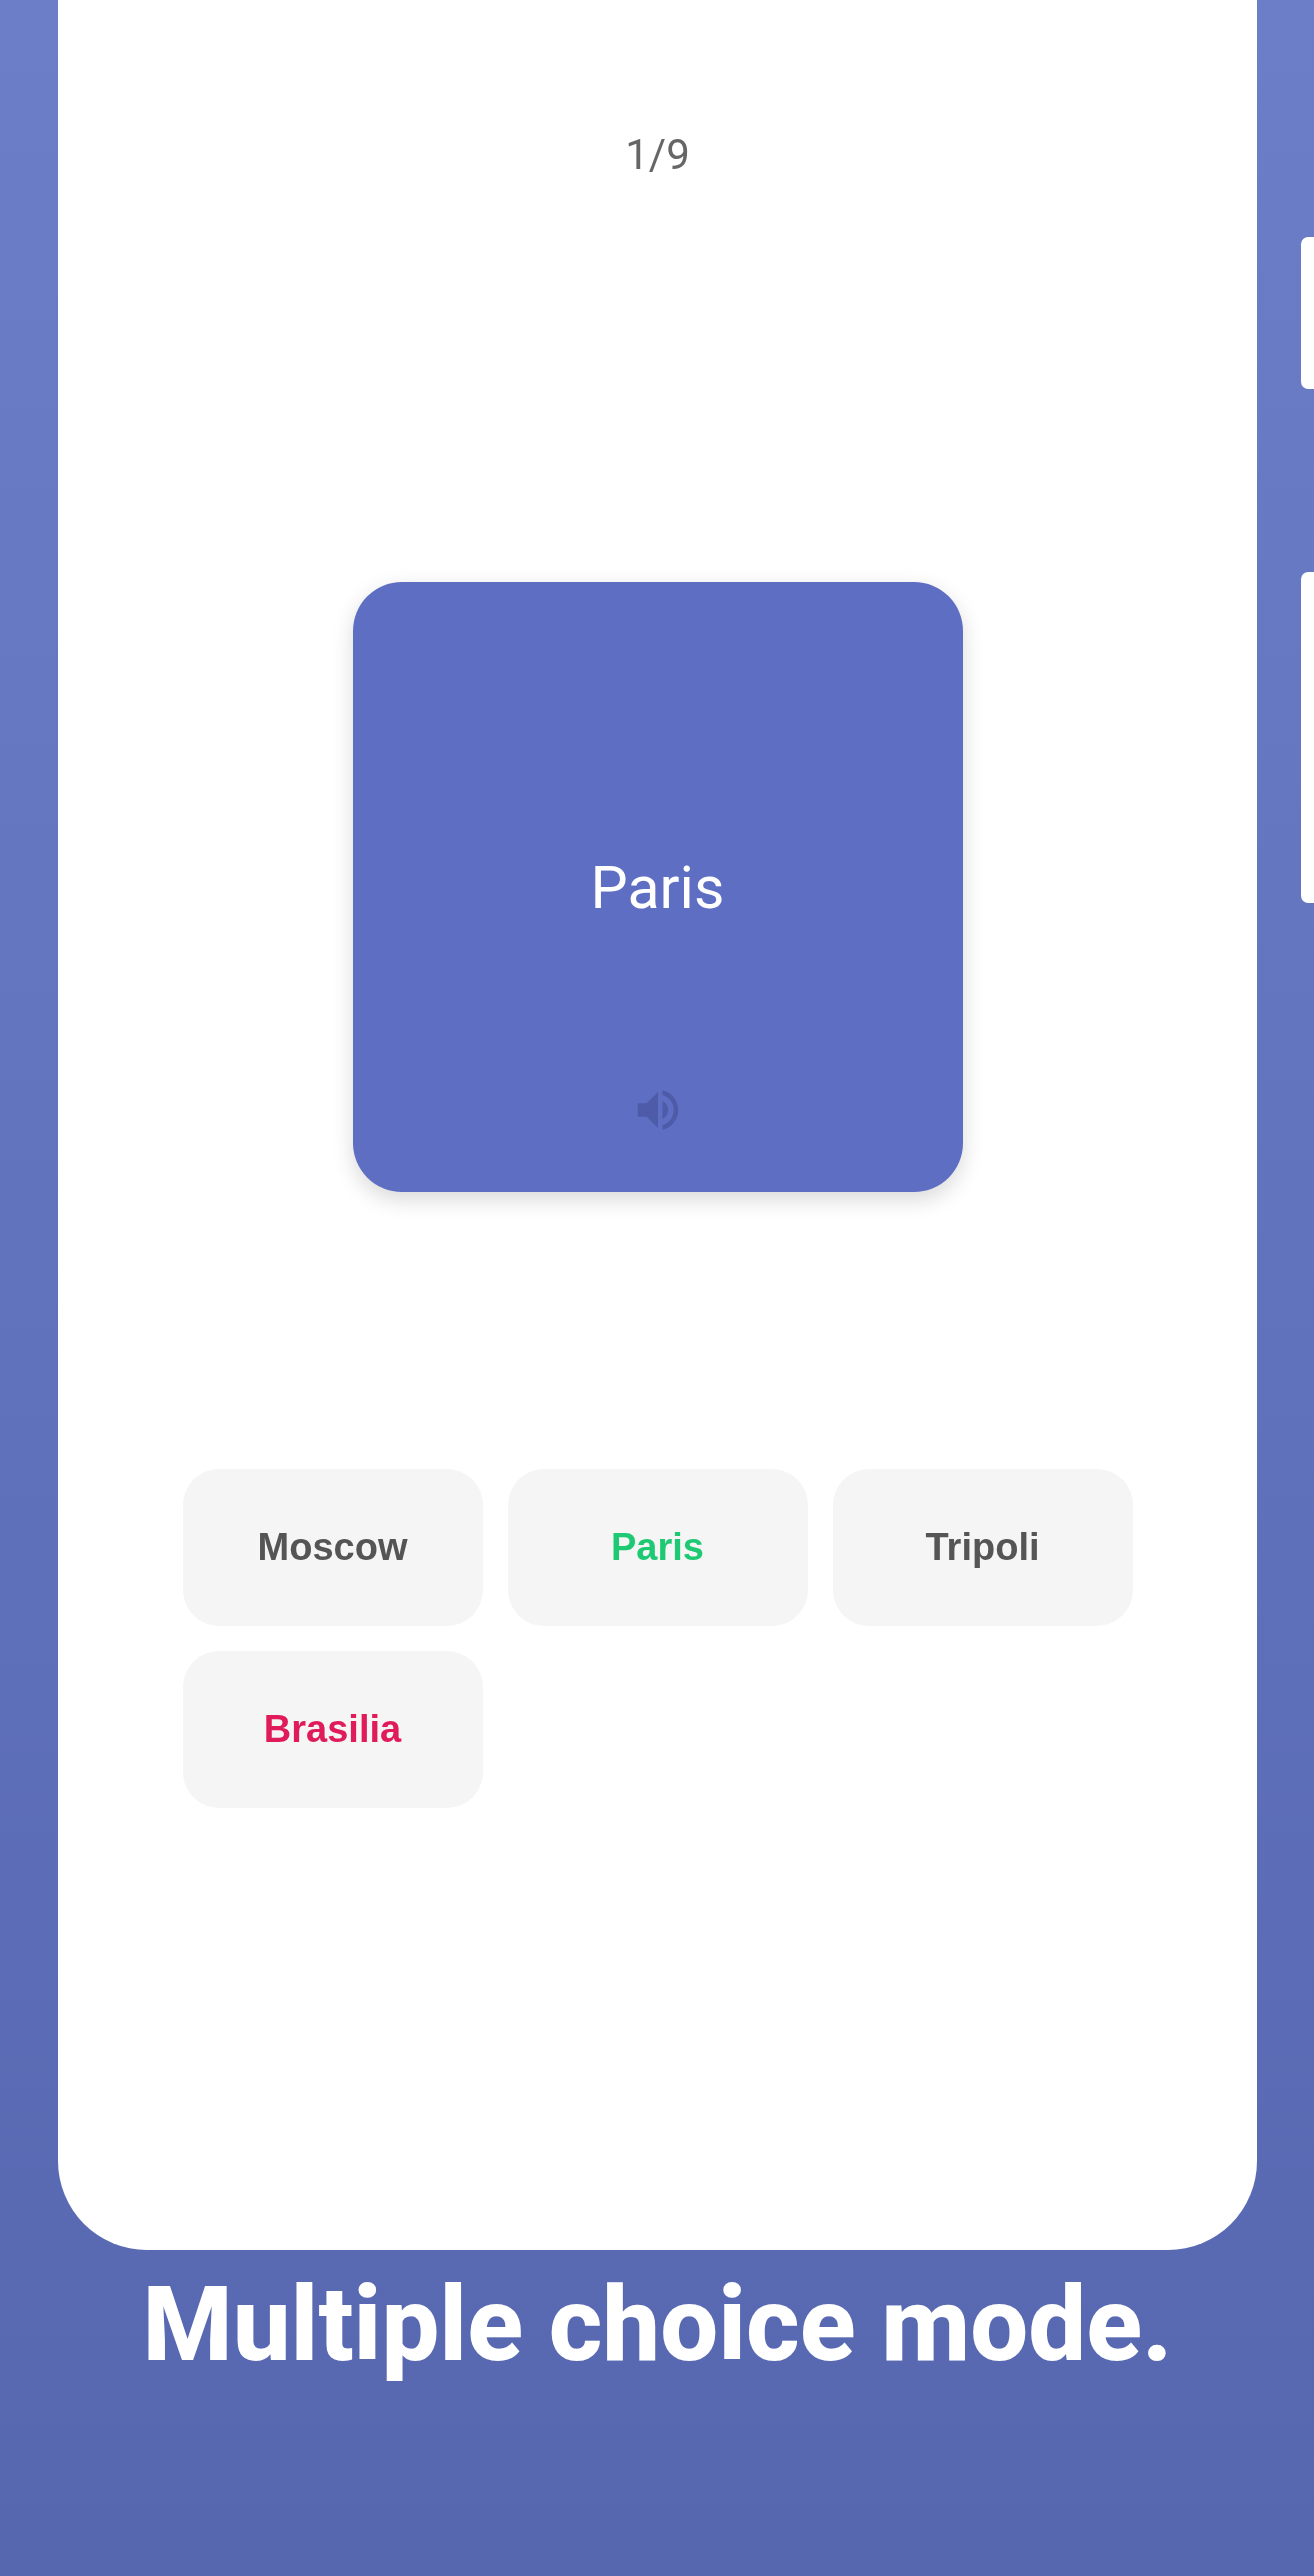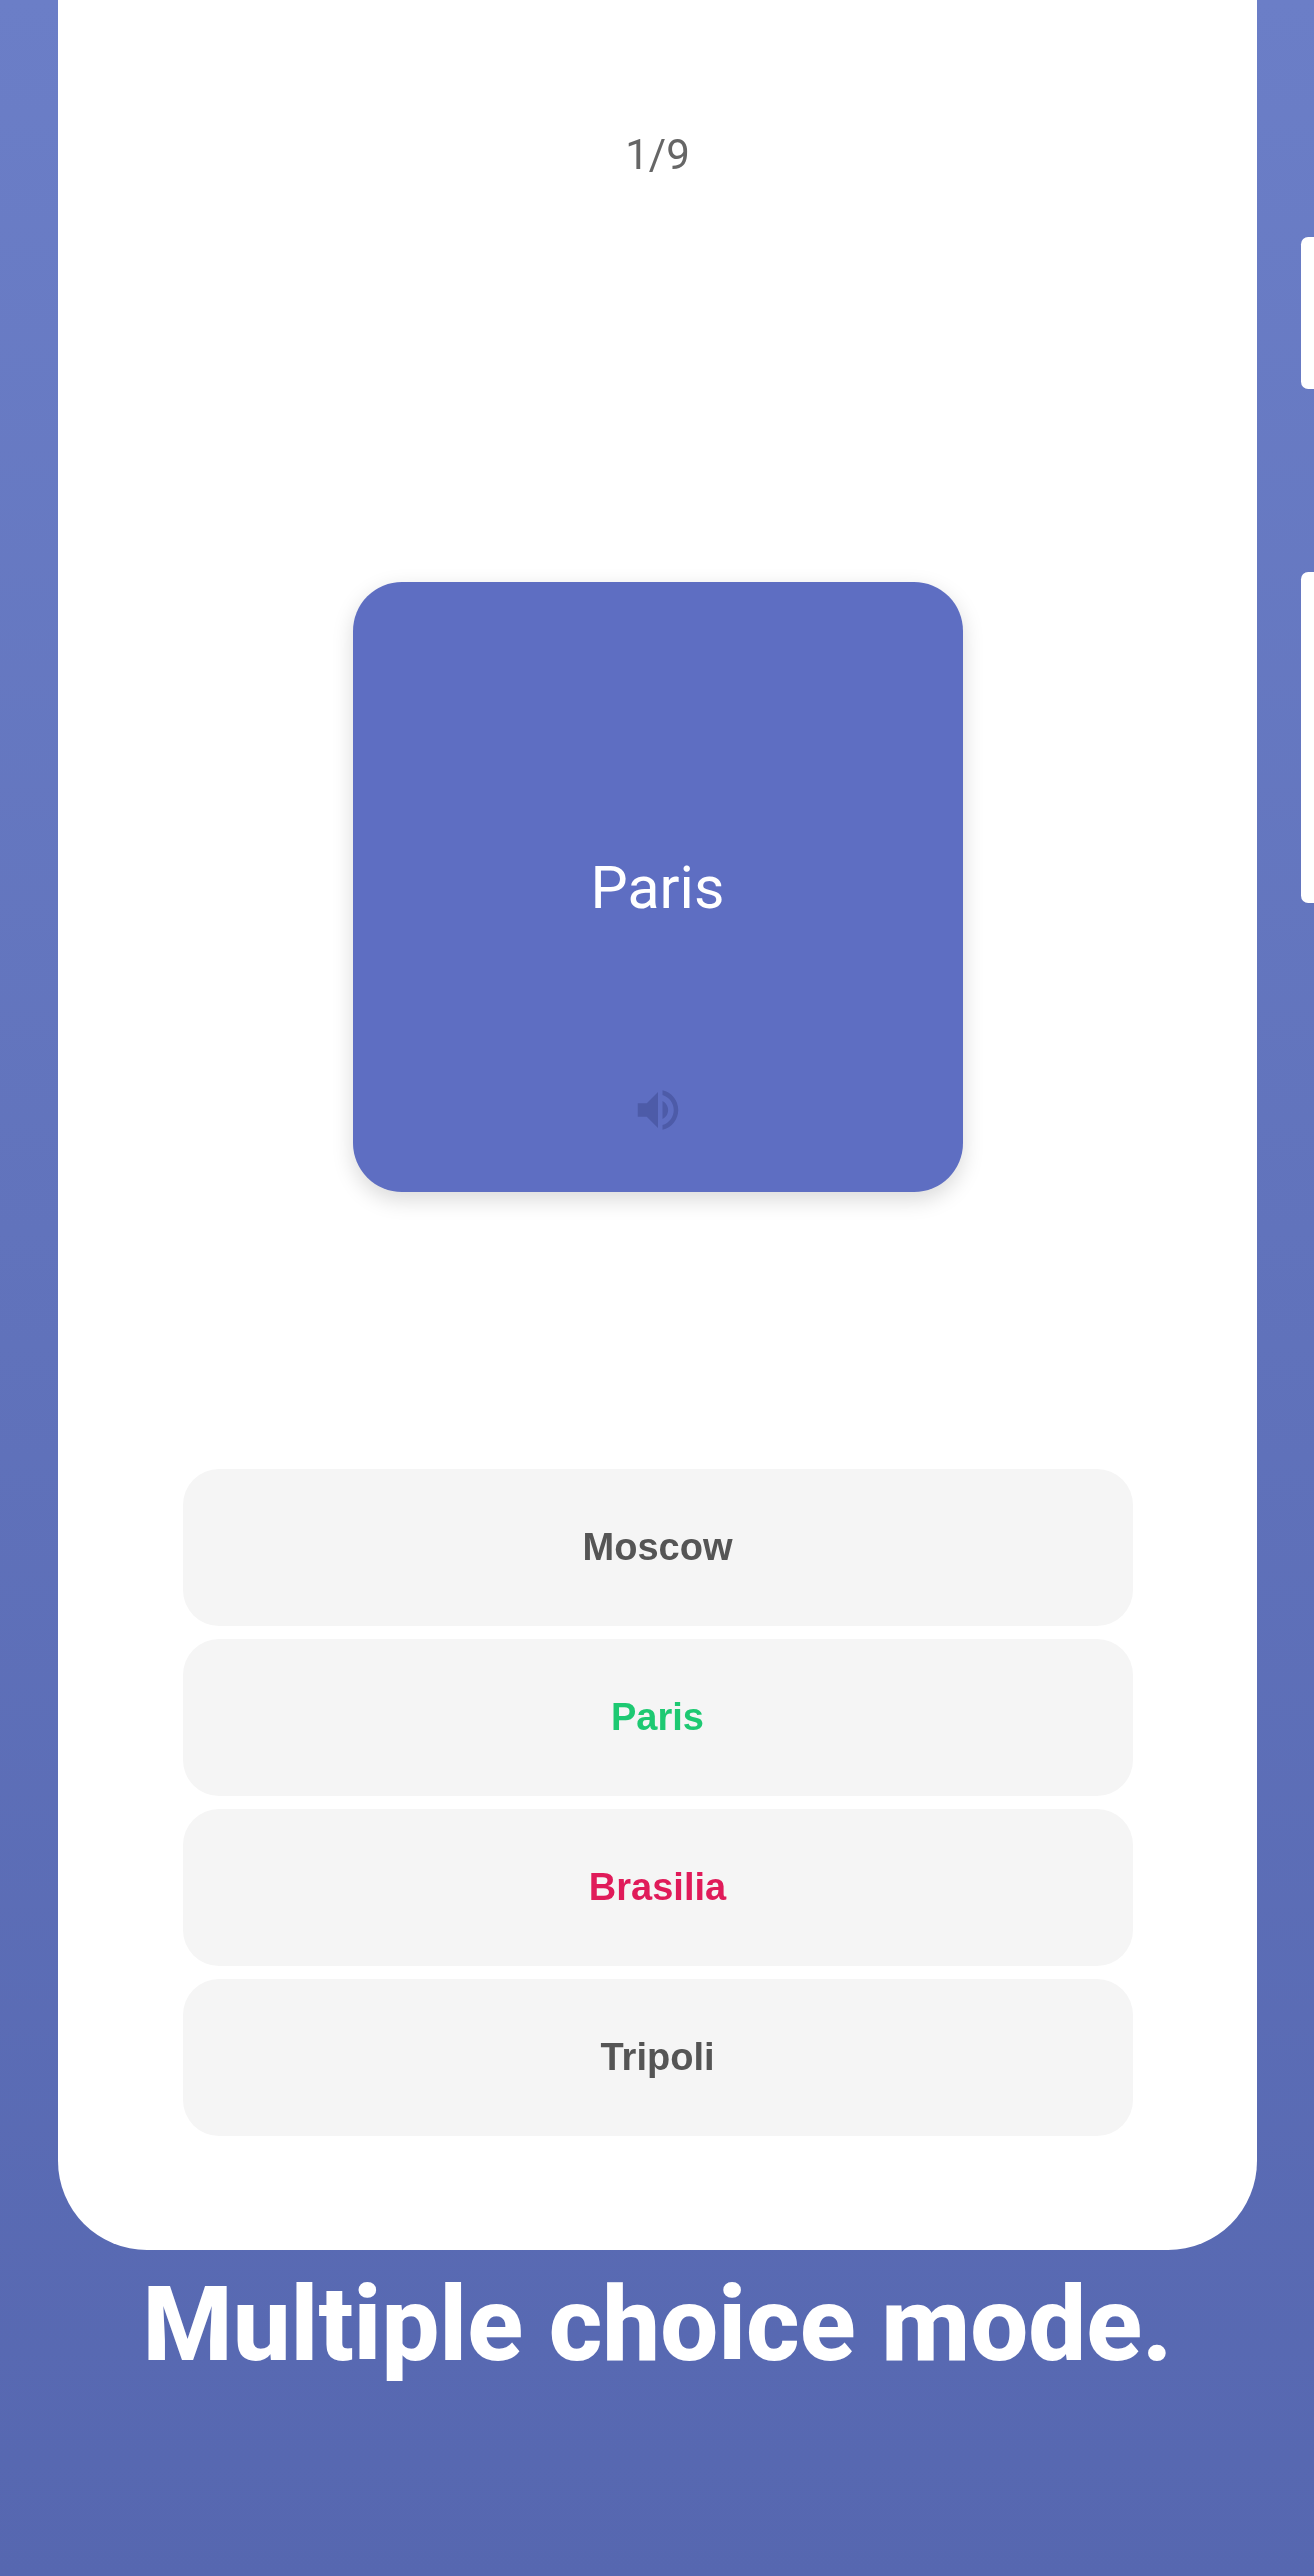--- a/index.html
+++ b/index.html
@@ -91,22 +91,22 @@
     
     .speaker-icon svg {
       width: 54px;
       height: 54px;
       fill: #4d5ba8;
     }
     
     .answers-grid {
       margin-top: 277px;
       display: grid;
-      grid-template-columns: 1fr;
-      gap: 13px;
+      grid-template-columns: 1fr 1fr 1fr;
+      gap: 25px;
       width: 950px;
     }
     
     .answer-button {
       background: #f5f5f5;
       border: none;
       border-radius: 36px;
       height: 157px;
       font-size: 38px;
       font-weight: 600;
@@ -154,22 +154,22 @@
     <div class="speaker-icon">
       <svg viewBox="0 0 24 24">
         <path d="M3 9v6h4l5 5V4L7 9H3zm13.5 3c0-1.77-1.02-3.29-2.5-4.03v8.05c1.48-.73 2.5-2.25 2.5-4.02zM14 3.23v2.06c2.89.86 5 3.54 5 6.71s-2.11 5.85-5 6.71v2.06c4.01-.91 7-4.49 7-8.77s-2.99-7.86-7-8.77z"></path>
       </svg>
     </div>
   </div>
 
   <div class="answers-grid">
     <button class="answer-button">Moscow</button>
     <button class="answer-button correct">Paris</button>
+    <button class="answer-button">Tripoli</button>
     <button class="answer-button incorrect">Brasilia</button>
-    <button class="answer-button">Tripoli</button>
   </div>
 </div>
 
 <div class="phone-side-button-1"></div>
 <div class="phone-side-button-2"></div>
 
 <div class="caption">Multiple choice mode.</div>
 
 
 </body></html>

